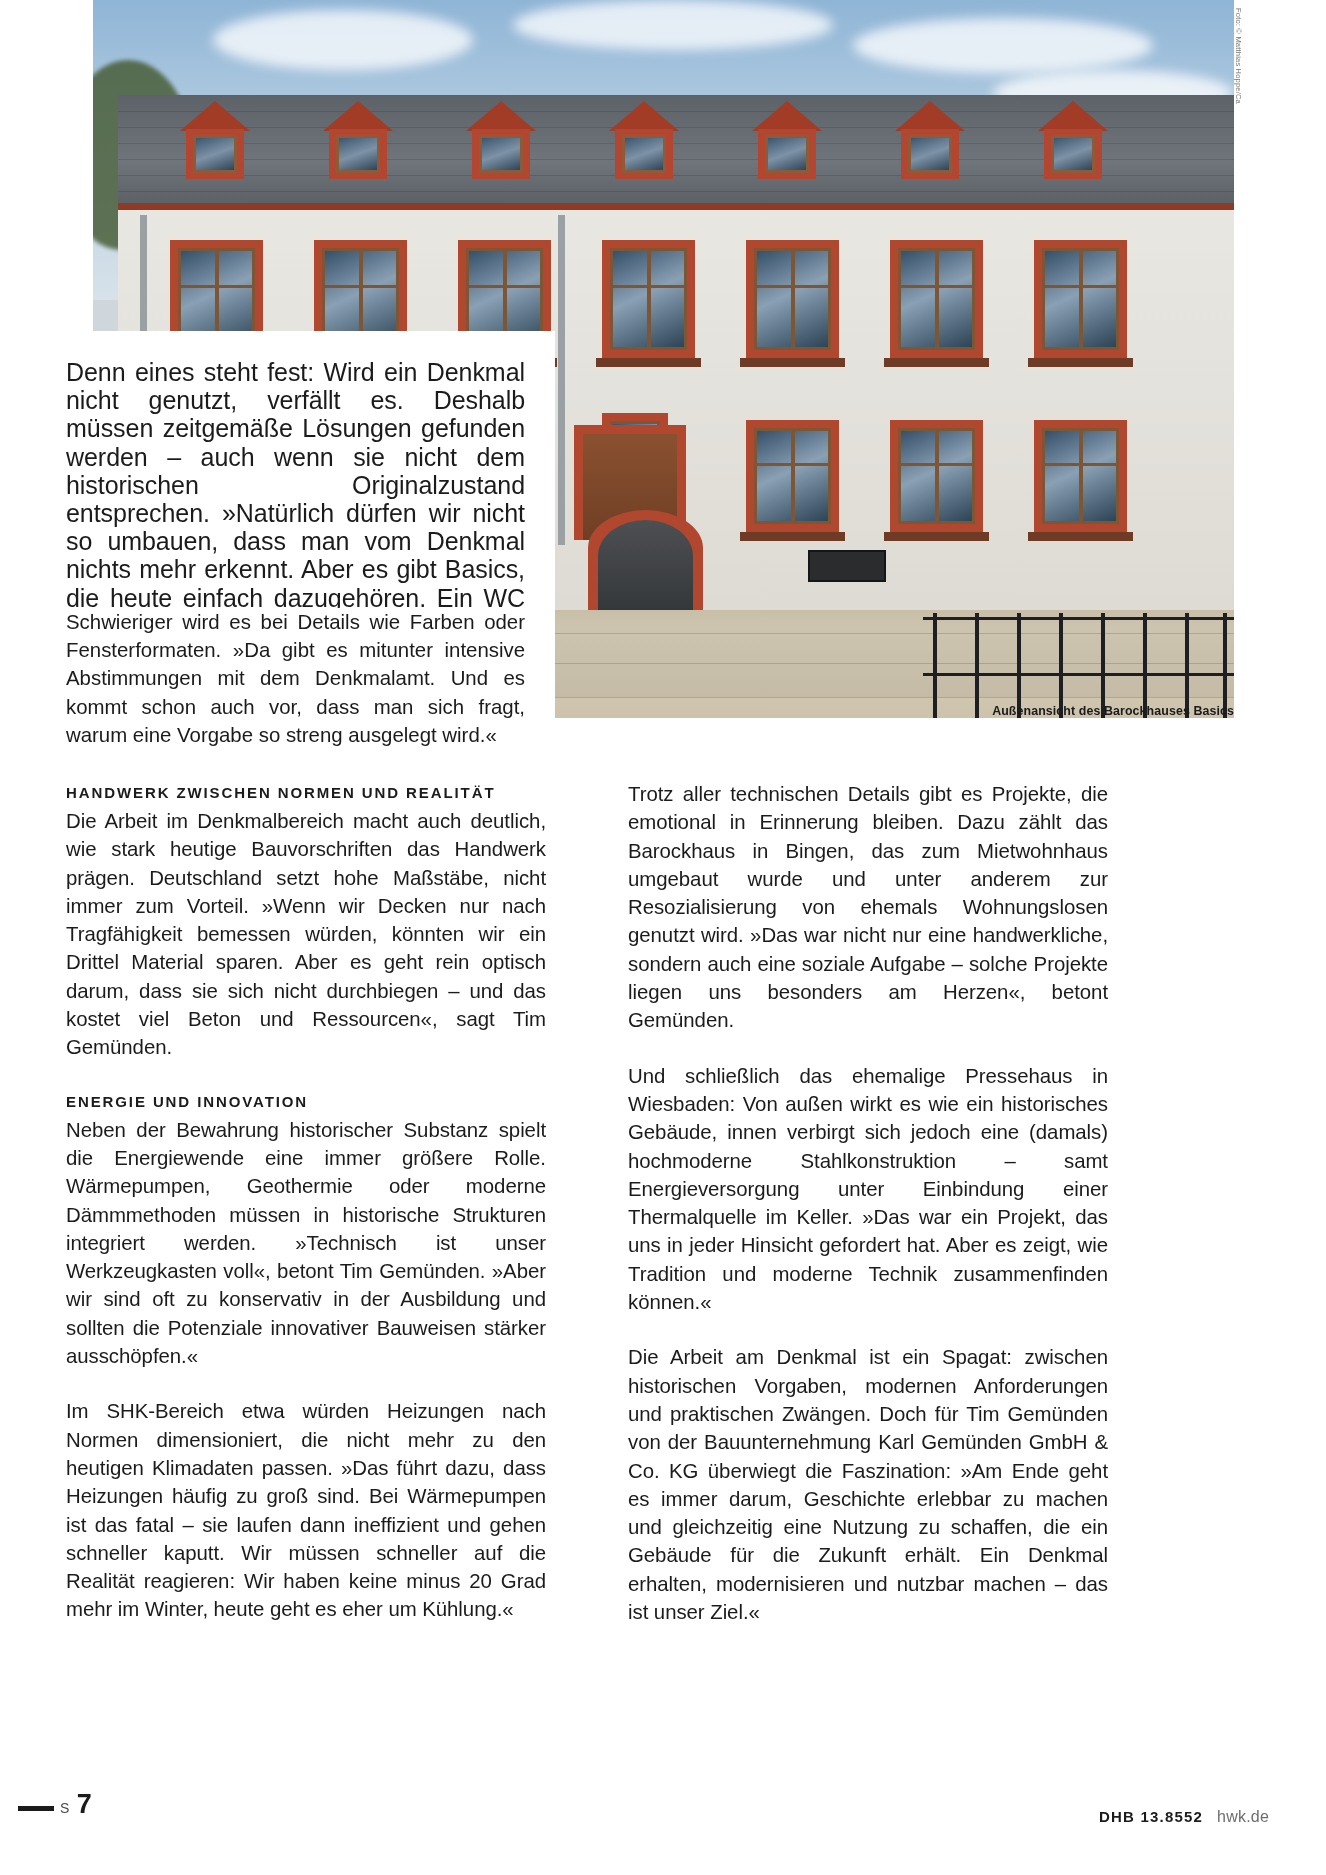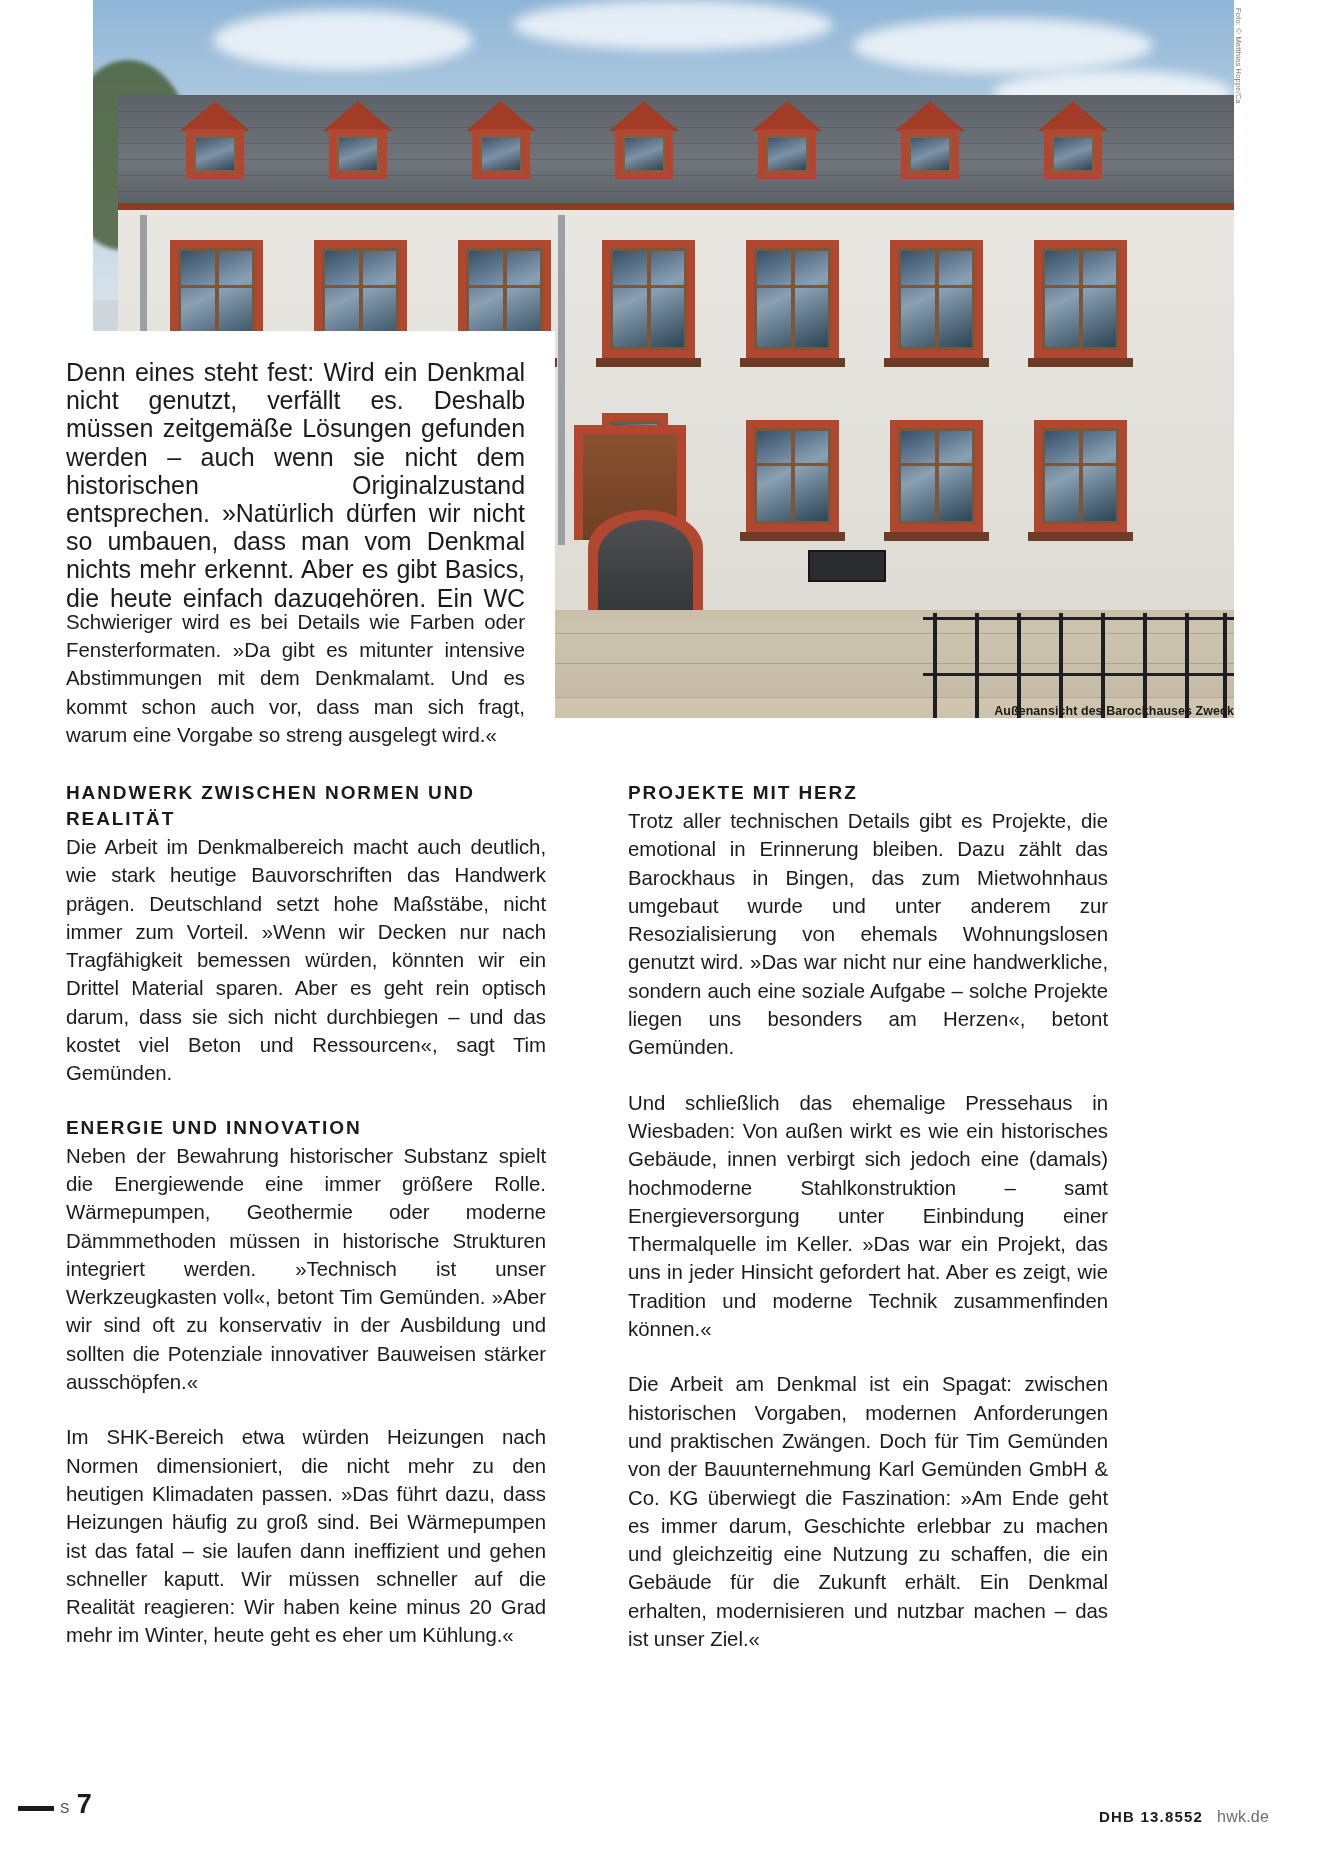--- a/index.html
+++ b/index.html
@@ -222,21 +222,21 @@
     width: 1190px;
     display: flex;
     gap: 0;
   }
   .col {
     width: 480px;
   }
   .col.right { margin-left: 82px; }
 
   .sec-head {
-    font-size: 19px;
+    font-size: 15px;
     font-weight: bold;
     letter-spacing: 1.9px;
     margin: 0 0 1px 0;
     line-height: 26px;
   }
   .col p {
     margin: 0;
     font-size: 20.4px;
     line-height: 28.3px;
     text-align: justify;
@@ -444,21 +444,21 @@
 
 <div class="photo-credit">Foto: © Matthias Hoppe/Ca</div>
 
 <div class="intro-box">
   <p>Denn eines steht fest: Wird ein Denkmal nicht genutzt, verfällt es. Deshalb müssen zeitgemäße Lösungen gefunden werden – auch wenn sie nicht dem historischen Originalzustand entsprechen. »Natürlich dürfen wir nicht so umbauen, dass man vom Denkmal nichts mehr erkennt. Aber es gibt Basics, die heute einfach dazugehören. Ein WC oder ein Bad in einer Wohnung – darüber diskutiert niemand«, so Gemünden.</p>
 </div>
 <div class="intro-lower">
   <p>Schwieriger wird es bei Details wie Farben oder Fensterformaten. »Da gibt es mitunter intensive Abstimmungen mit dem Denkmalamt. Und es kommt schon auch vor, dass man sich fragt, warum eine Vorgabe so streng ausgelegt wird.«</p>
 </div>
 
-<div class="caption">Außenansicht des Barockhauses Zweck</div>
+<div class="caption">Außenansicht des Barockhauses Basics</div>
 
 <div class="cols">
 
   <div class="col left">
 
     <div class="block">
       <h2 class="sec-head">HANDWERK ZWISCHEN NORMEN UND REALITÄT</h2>
       <p>Die Arbeit im Denkmalbereich macht auch deutlich, wie stark heutige Bauvorschriften das Handwerk prägen. Deutschland setzt hohe Maßstäbe, nicht immer zum Vorteil. »Wenn wir Decken nur nach Tragfähigkeit bemessen würden, könnten wir ein Drittel Material sparen. Aber es geht rein optisch darum, dass sie sich nicht durchbiegen – und das kostet viel Beton und Ressourcen«, sagt Tim Gemünden.</p>
     </div>
 
@@ -466,21 +466,20 @@
       <h2 class="sec-head">ENERGIE UND INNOVATION</h2>
       <p>Neben der Bewahrung historischer Substanz spielt die Energiewende eine immer größere Rolle. Wärmepumpen, Geothermie oder moderne Dämmmethoden müssen in historische Strukturen integriert werden. »Technisch ist unser Werkzeugkasten voll«, betont Tim Gemünden. »Aber wir sind oft zu konservativ in der Ausbildung und sollten die Potenziale innovativer Bauweisen stärker ausschöpfen.«</p>
       <p class="gap">Im SHK-Bereich etwa würden Heizungen nach Normen dimensioniert, die nicht mehr zu den heutigen Klimadaten passen. »Das führt dazu, dass Heizungen häufig zu groß sind. Bei Wärmepumpen ist das fatal – sie laufen dann ineffizient und gehen schneller kaputt. Wir müssen schneller auf die Realität reagieren: Wir haben keine minus 20 Grad mehr im Winter, heute geht es eher um Kühlung.«</p>
     </div>
 
   </div>
 
   <div class="col right">
 
     <div class="block">
-      <h2 class="sec-head">PROJEKTE MIT HERZ</h2>
       <p>Trotz aller technischen Details gibt es Projekte, die emotional in Erinnerung bleiben. Dazu zählt das Barockhaus in Bingen, das zum Mietwohnhaus umgebaut wurde und unter anderem zur Resozialisierung von ehemals Wohnungslosen genutzt wird. »Das war nicht nur eine handwerkliche, sondern auch eine soziale Aufgabe – solche Projekte liegen uns besonders am Herzen«, betont Gemünden.</p>
       <p class="gap">Und schließlich das ehemalige Pressehaus in Wiesbaden: Von außen wirkt es wie ein historisches Gebäude, innen verbirgt sich jedoch eine (damals) hochmoderne Stahlkonstruktion – samt Energieversorgung unter Einbindung einer Thermalquelle im Keller. »Das war ein Projekt, das uns in jeder Hinsicht gefordert hat. Aber es zeigt, wie Tradition und moderne Technik zusammenfinden können.«</p>
       <p class="gap">Die Arbeit am Denkmal ist ein Spagat: zwischen historischen Vorgaben, modernen Anforderungen und praktischen Zwängen. Doch für Tim Gemünden von der Bauunternehmung Karl Gemünden GmbH &amp; Co. KG überwiegt die Faszination: »Am Ende geht es immer darum, Geschichte erlebbar zu machen und gleichzeitig eine Nutzung zu schaffen, die ein Gebäude für die Zukunft erhält. Ein Denkmal erhalten, modernisieren und nutzbar machen – das ist unser Ziel.«</p>
     </div>
 
   </div>
 
 </div>
 
 <div class="footer-rule"></div>

